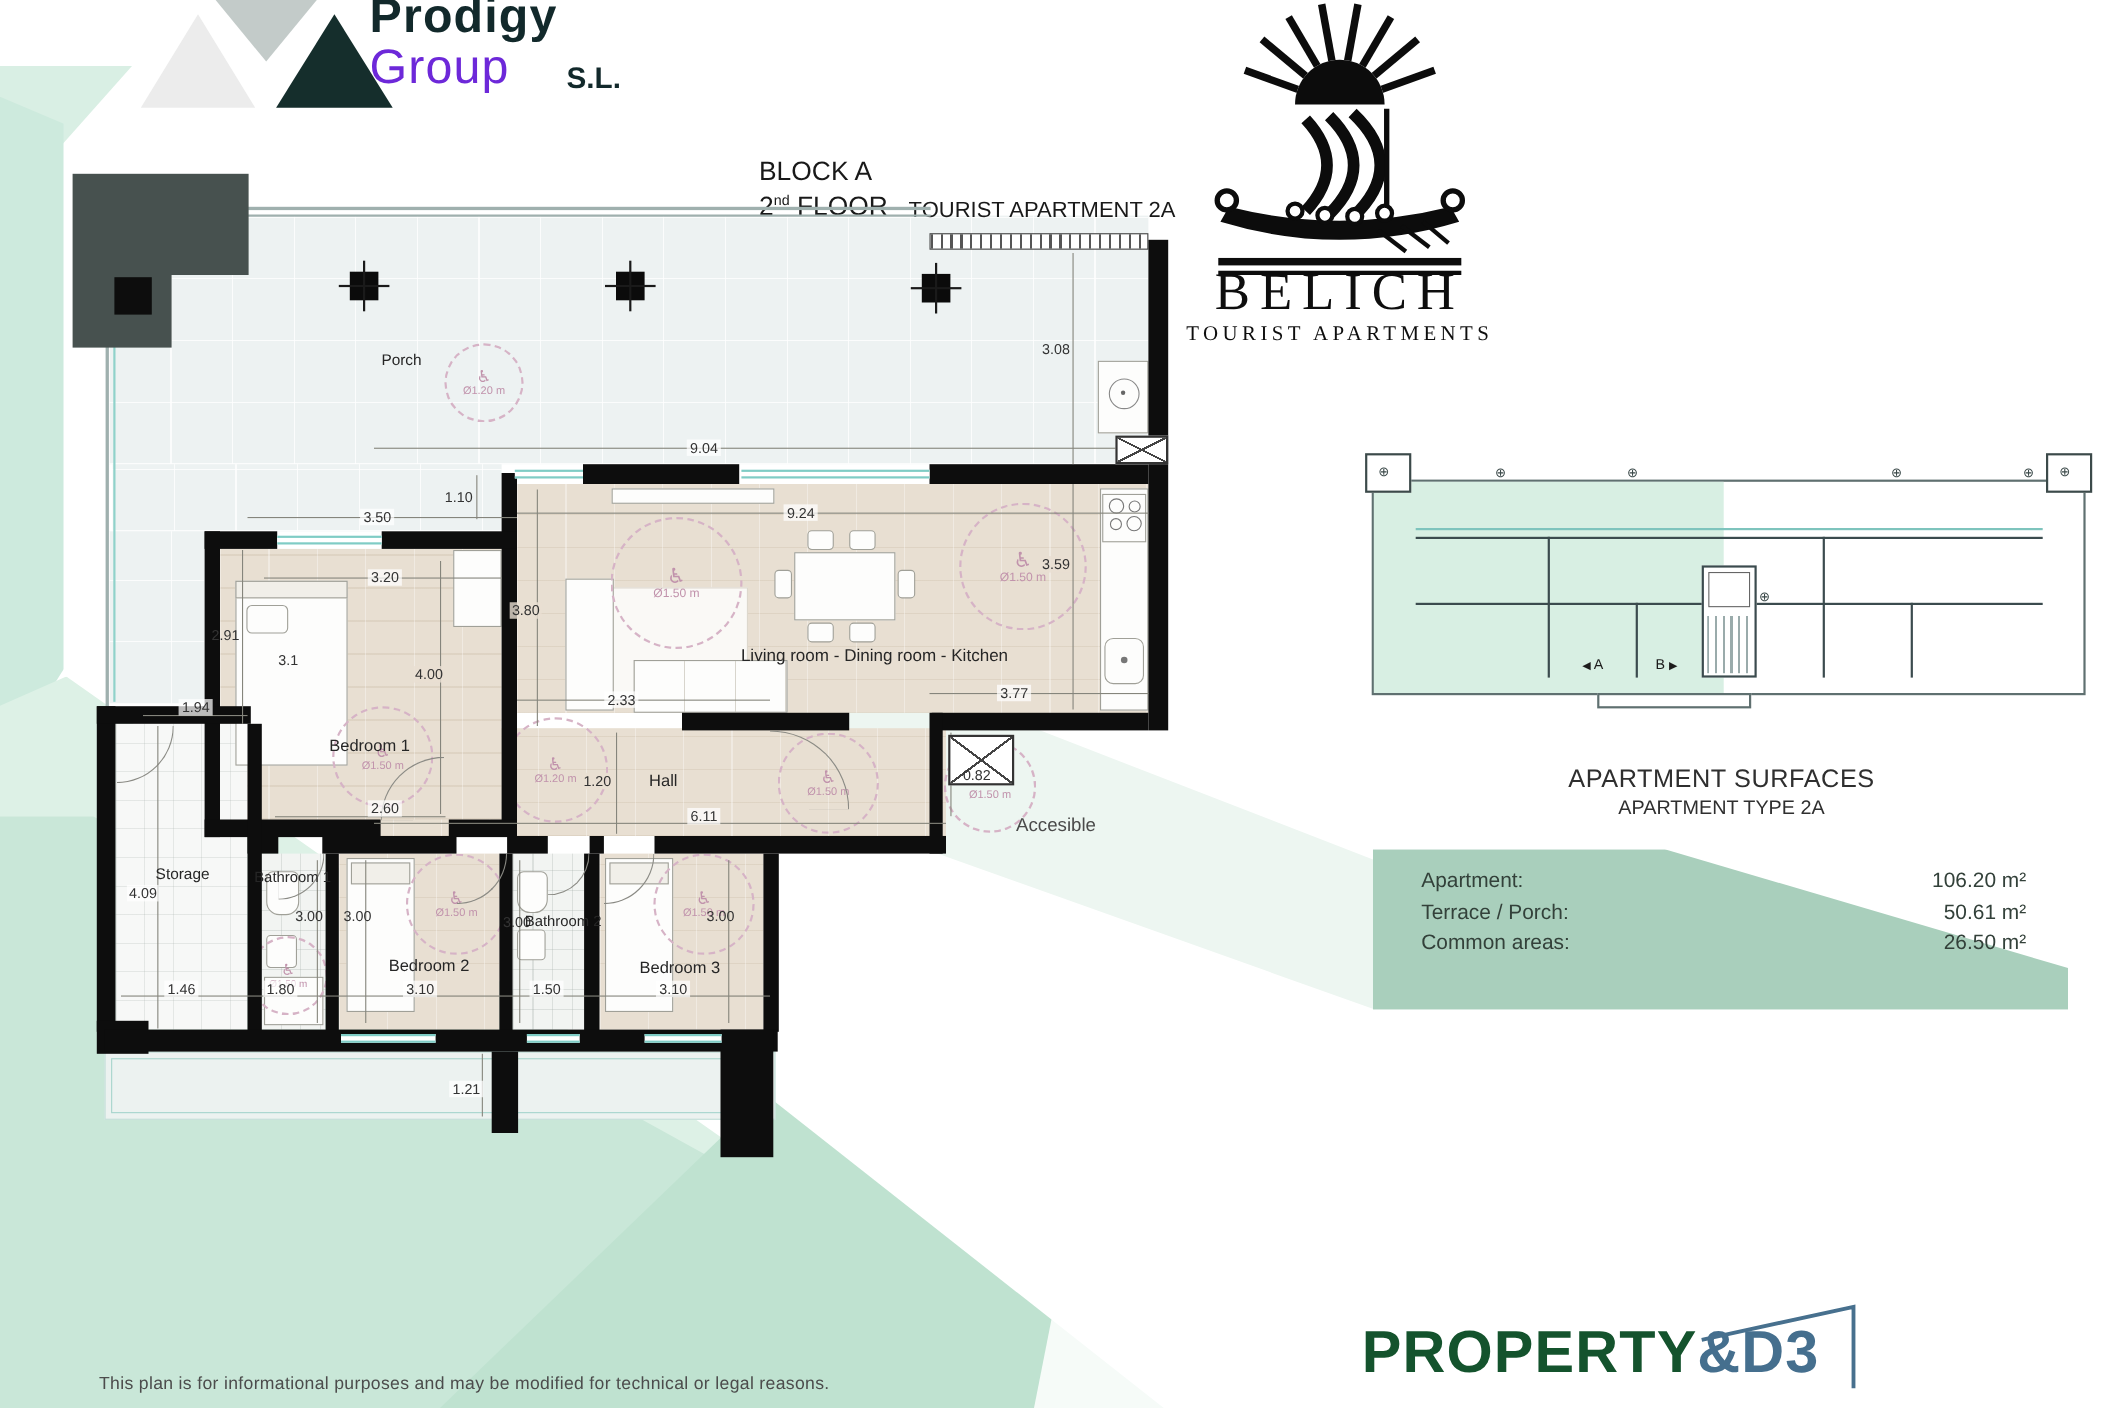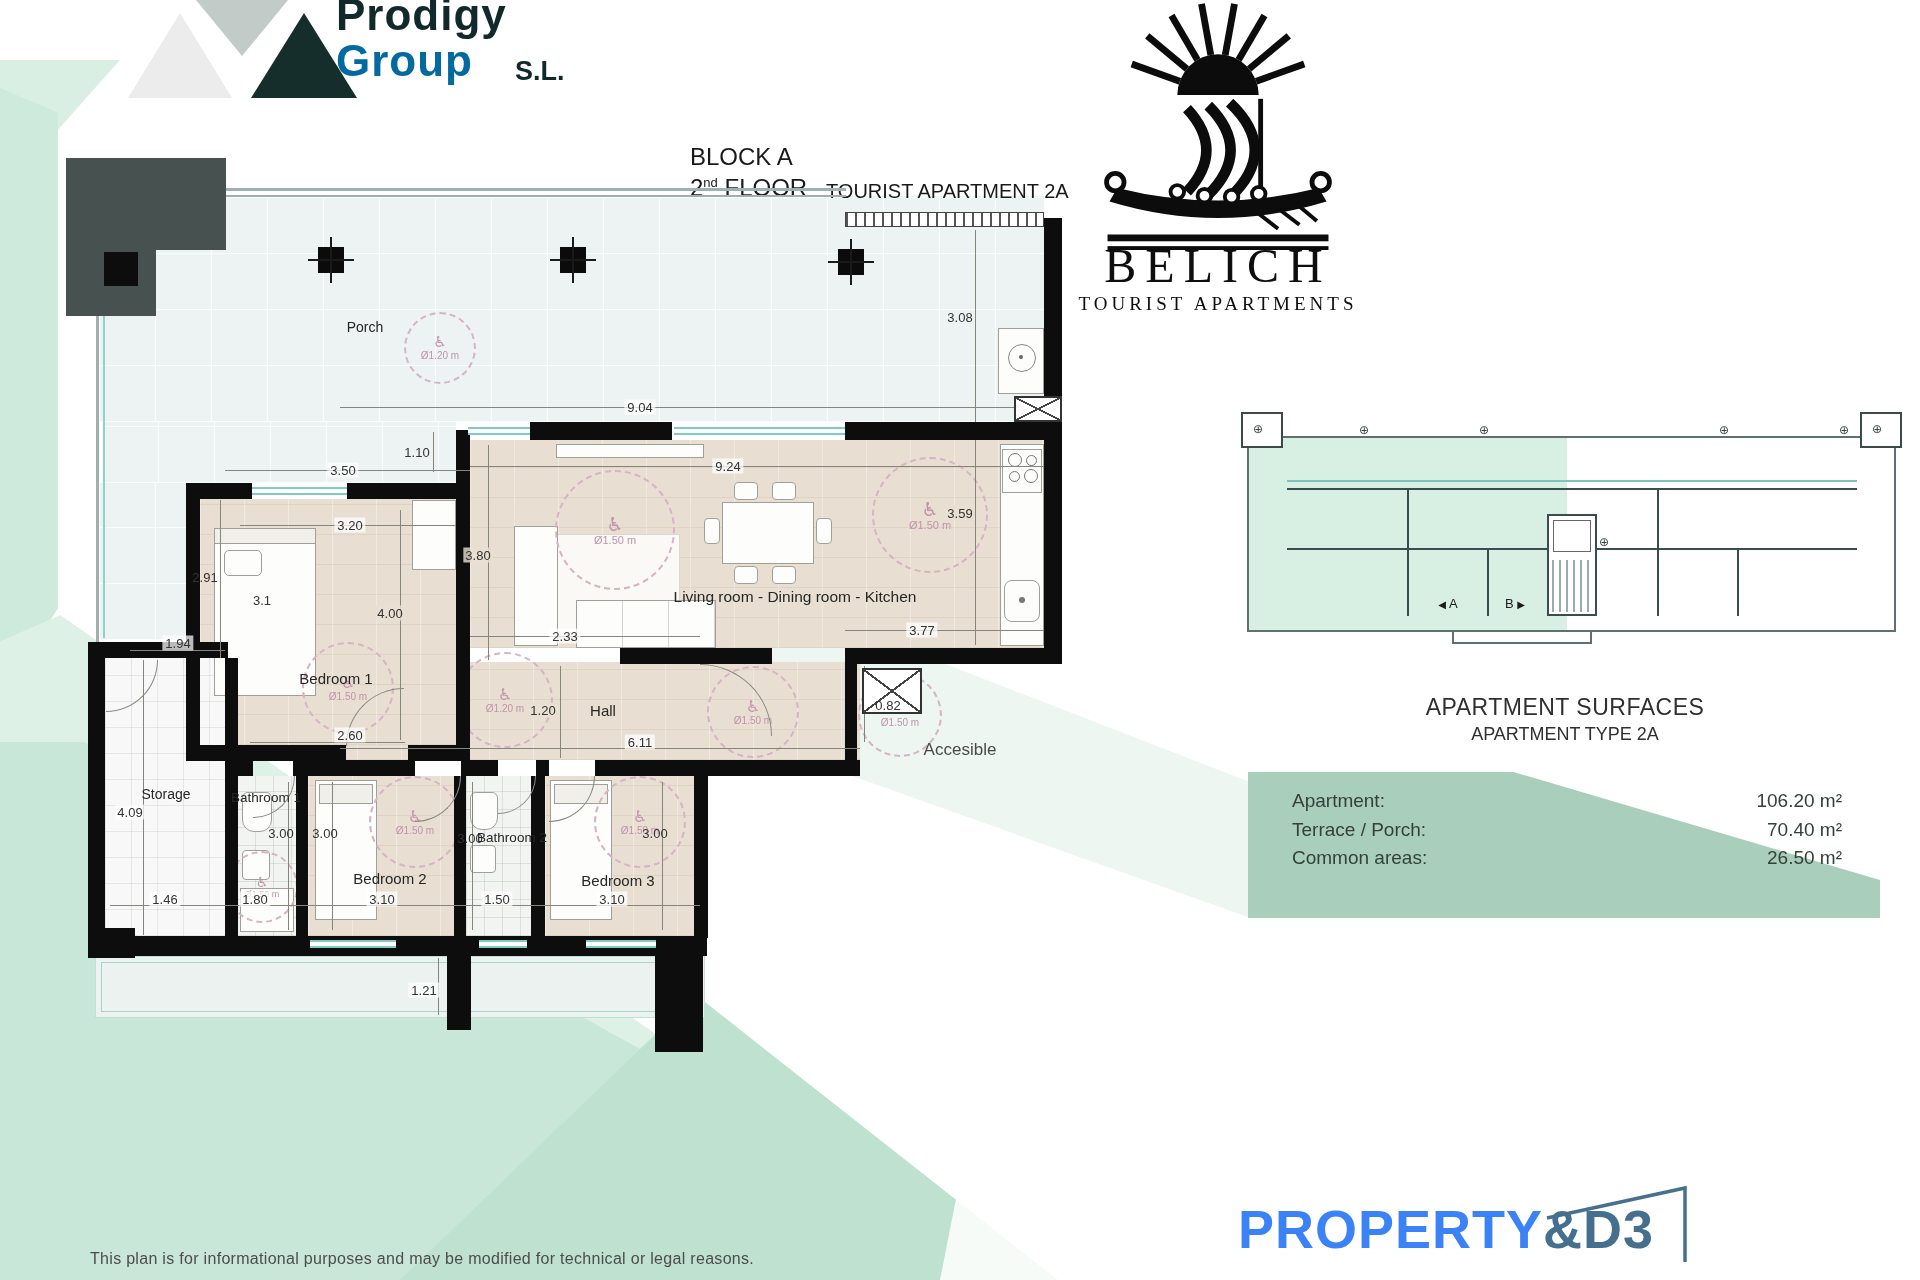--- a/index.html
+++ b/index.html
@@ -62,21 +62,21 @@
 <div class="bgshape" style="left:0;top:615px;width:1005px;height:665px;background:#ddf1e6;clip-path:polygon(0 4%,6% 0,100% 100%,0 100%)"></div>
 <div class="bgshape" style="left:0;top:742px;width:1058px;height:538px;background:#c9e7d8;clip-path:polygon(0 0,8% 0,100% 100%,0 100%)"></div>
 <div class="bgshape" style="left:400px;top:995px;width:658px;height:285px;background:#bfe2d0;clip-path:polygon(45% 0,100% 100%,0 100%)"></div>
 <div class="bgshape" style="left:940px;top:1000px;width:120px;height:280px;background:rgba(255,255,255,.85);clip-path:polygon(46% 0,100% 100%,0 100%)"></div>
 <div class="bgshape" style="left:0;top:0;width:1920px;height:1280px;background:#edf6f1;clip-path:polygon(33.3% 42.6%,65.1% 61.1%,65.1% 71.7%,33.3% 54.7%)"></div>
 
 <div class="tri" style="left:128px;top:13px;border-left:52px solid transparent;border-right:52px solid transparent;border-bottom:85px solid #ececec"></div>
 <div class="tri" style="left:196px;top:0;border-left:46px solid transparent;border-right:46px solid transparent;border-top:56px solid #c3cbc9"></div>
 <div class="tri" style="left:251px;top:13px;border-left:53px solid transparent;border-right:53px solid transparent;border-bottom:85px solid #152e2c"></div>
 <div class="abs" style="left:336px;top:-10px;font-size:44px;font-weight:600;color:#12292b;letter-spacing:1px;z-index:3">Prodigy</div>
-<div class="abs" style="left:336px;top:36px;font-size:44px;font-weight:700;color:#0369a1;letter-spacing:1px;z-index:3">Group</div>
+<div class="abs" style="left:336px;top:36px;font-size:44px;font-weight:400;color:#6d28d9;letter-spacing:1px;z-index:3">Group</div>
 <div class="abs" style="left:515px;top:56px;font-size:27px;font-weight:600;color:#12292b;z-index:3">S.L.</div>
 
 <div class="abs" style="left:690px;top:143px;font-size:24px;color:#191919;z-index:3">BLOCK A</div>
 <div class="abs" style="left:690px;top:174px;font-size:24px;color:#191919;z-index:3">
   <span>2</span><span style="font-size:13px;vertical-align:super">nd</span>
   <span>FLOOR</span>
 </div>
 <div class="abs" style="left:826px;top:180px;font-size:20px;color:#191919;z-index:3">TOURIST APARTMENT 2A</div>
 
 <svg class="abs" style="left:1062px;top:0;z-index:3" width="312" height="250" viewBox="0 0 320 258">
@@ -371,24 +371,24 @@
     <span style="font-size:10px">▶</span>
   </div>
 </div>
 
 <div class="abs" style="left:1565px;top:694px;transform:translateX(-50%);font-size:23px;color:#2f2f2f;letter-spacing:.5px;z-index:3">APARTMENT SURFACES</div>
 <div class="abs" style="left:1565px;top:724px;transform:translateX(-50%);font-size:18px;color:#2f2f2f;z-index:3">APARTMENT TYPE 2A</div>
 <div class="abs" style="left:1248px;top:772px;width:632px;height:146px;background:#a9cfbc;clip-path:polygon(0 0,42% 0,100% 74%,100% 100%,0 100%);z-index:2"></div>
 <div class="srow" style="left:1292px;top:790px">Apartment:</div>
 <div class="srow" style="left:1842px;top:790px;transform:translateX(-100%)">106.20 m²</div>
 <div class="srow" style="left:1292px;top:819px">Terrace / Porch:</div>
-<div class="srow" style="left:1842px;top:819px;transform:translateX(-100%)">70.40 m²</div>
+<div class="srow" style="left:1842px;top:819px;transform:translateX(-100%)">50.61 m²</div>
 <div class="srow" style="left:1292px;top:847px">Common areas:</div>
 <div class="srow" style="left:1842px;top:847px;transform:translateX(-100%)">26.50 m²</div>
 
 <div class="abs" style="left:1238px;top:1198px;z-index:3;white-space:nowrap">
-  <span style="font-size:54px;font-weight:600;color:#3b82f6;letter-spacing:1px">PROPERTY</span><span style="font-size:54px;font-weight:600;color:#456f8e;letter-spacing:1px">&amp;D3</span>
+  <span style="font-size:54px;font-weight:600;color:#14532d;letter-spacing:1px">PROPERTY</span><span style="font-size:54px;font-weight:600;color:#456f8e;letter-spacing:1px">&amp;D3</span>
 </div>
 <svg class="abs" style="left:1545px;top:1182px;z-index:3" width="160" height="82" viewBox="0 0 160 82">
   <polyline points="2,36 140,6 140,80" fill="none" stroke="#47708e" stroke-width="3.5"></polyline>
 </svg>
 
 <div class="abs" style="left:90px;top:1250px;font-size:16px;color:#4c4c4c;letter-spacing:.3px;z-index:3">This plan is for informational purposes and may be modified for technical or legal reasons.</div>
 
 </body></html>

